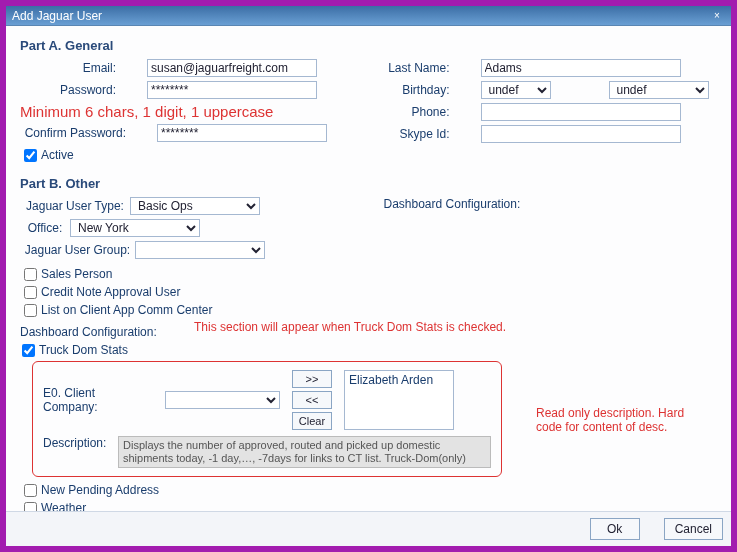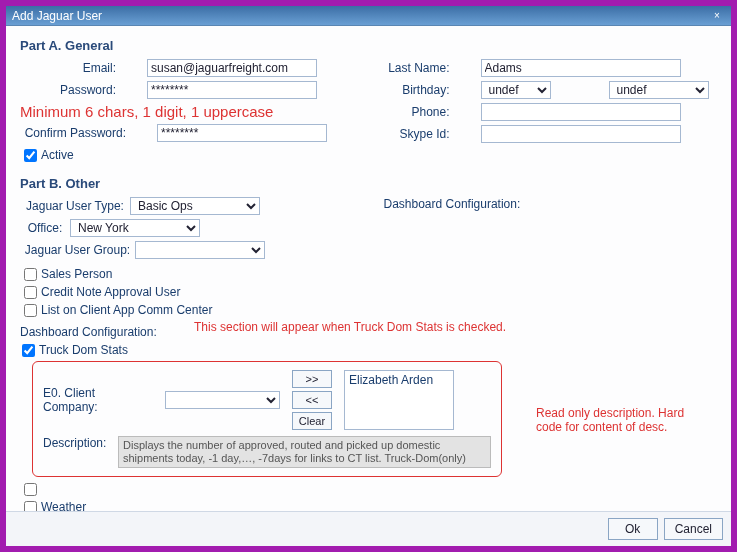--- a/index.html
+++ b/index.html
@@ -153,21 +153,21 @@
     font-size: 12px;
     position: absolute;
   }
   .anno1 { left: 188px; top: 294px; }
   .anno2 { left: 530px; top: 380px; width:160px;}
   .footer {
     border-top: 1px solid #cfd8e5;
     padding: 6px 8px;
     display: flex;
     justify-content: flex-end;
-    gap: 6px;
+    gap: 24px;
     background: #f3f5f9;
   }
   .footer .btn {
     border: 1px solid #8aa5c4;
     background: #f6f8fb;
     height: 22px;
     min-width: 50px;
     padding: 0 10px;
     font-size: 12px;
     cursor: pointer;
@@ -283,20 +283,21 @@
         </div>
       </div>
       <div class="desc-row">
         <label class="dlab">Description:</label>
         <div class="desc-val">Displays the number of approved, routed and picked up domestic shipments today, -1 day,…, -7days for links to CT list. Truck-Dom(only)</div>
       </div>
     </div>
 
     <div class="chk-row">
         <input type="checkbox" style="">
+        <span>New Pending Address</span>
       </div>
     <div class="chk-row">
         <input type="checkbox" style="">
         <span>Weather</span>
       </div>
 
     <div class="anno anno1">This section will appear when Truck Dom Stats is checked.</div>
     <div class="anno anno2">Read only description. Hard code for content of desc.</div>
 
   </div>

